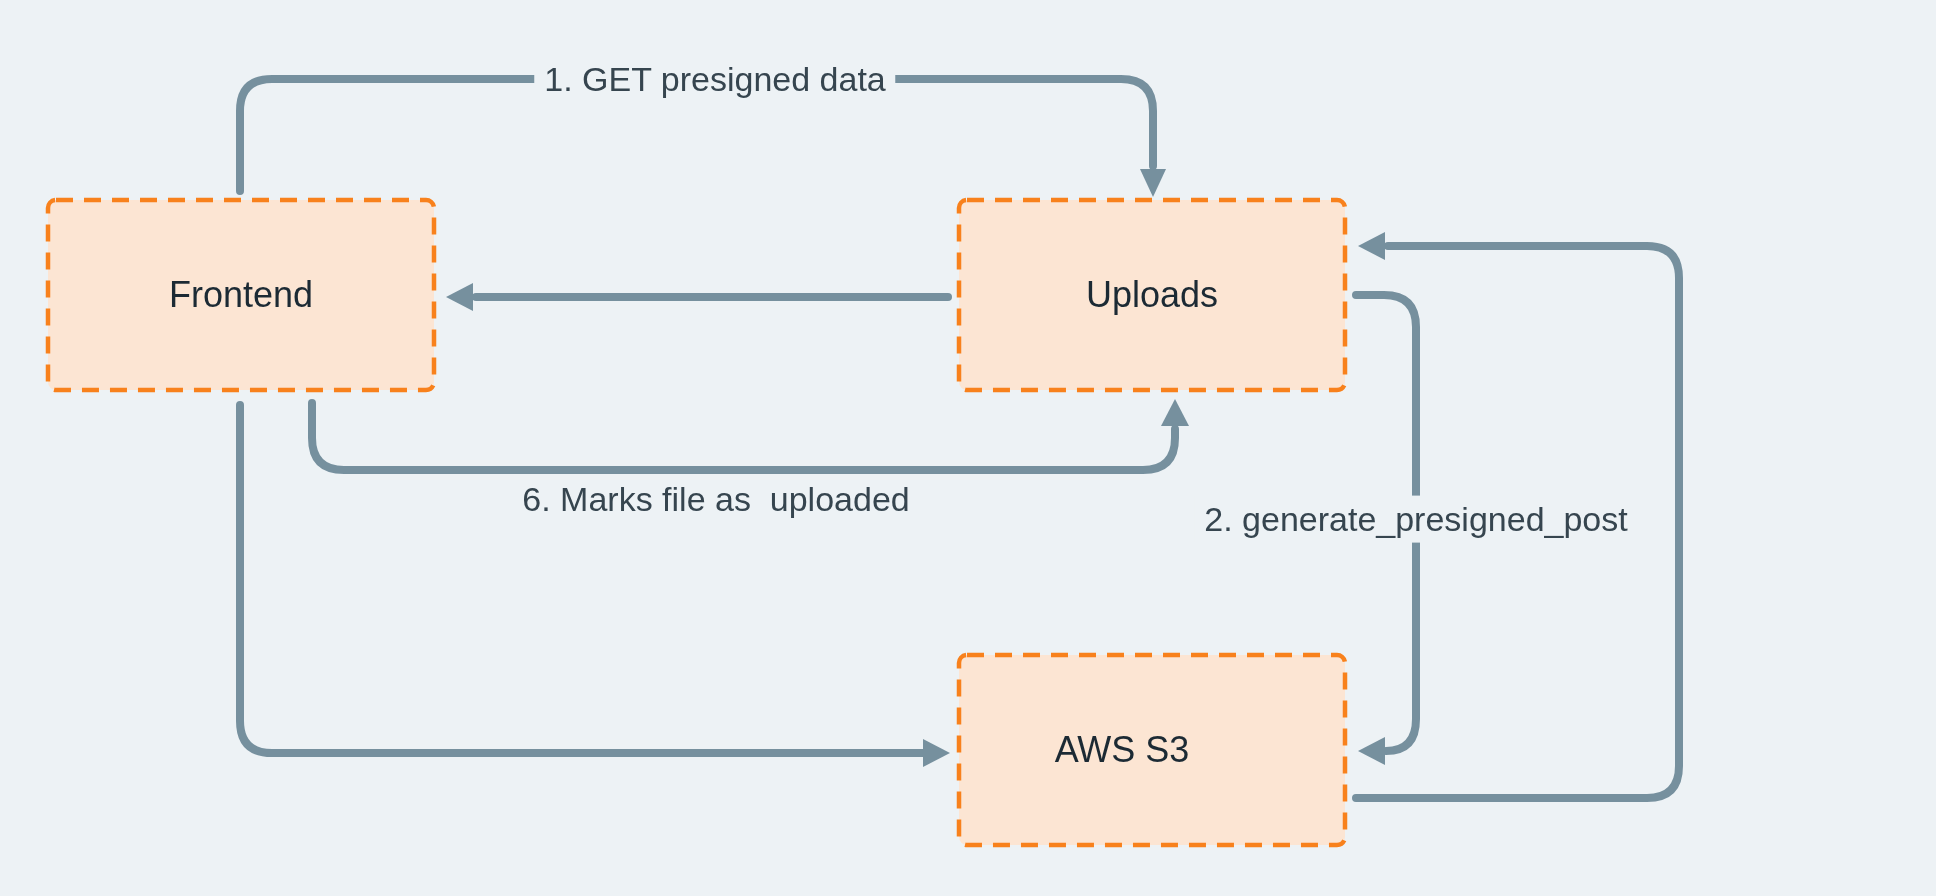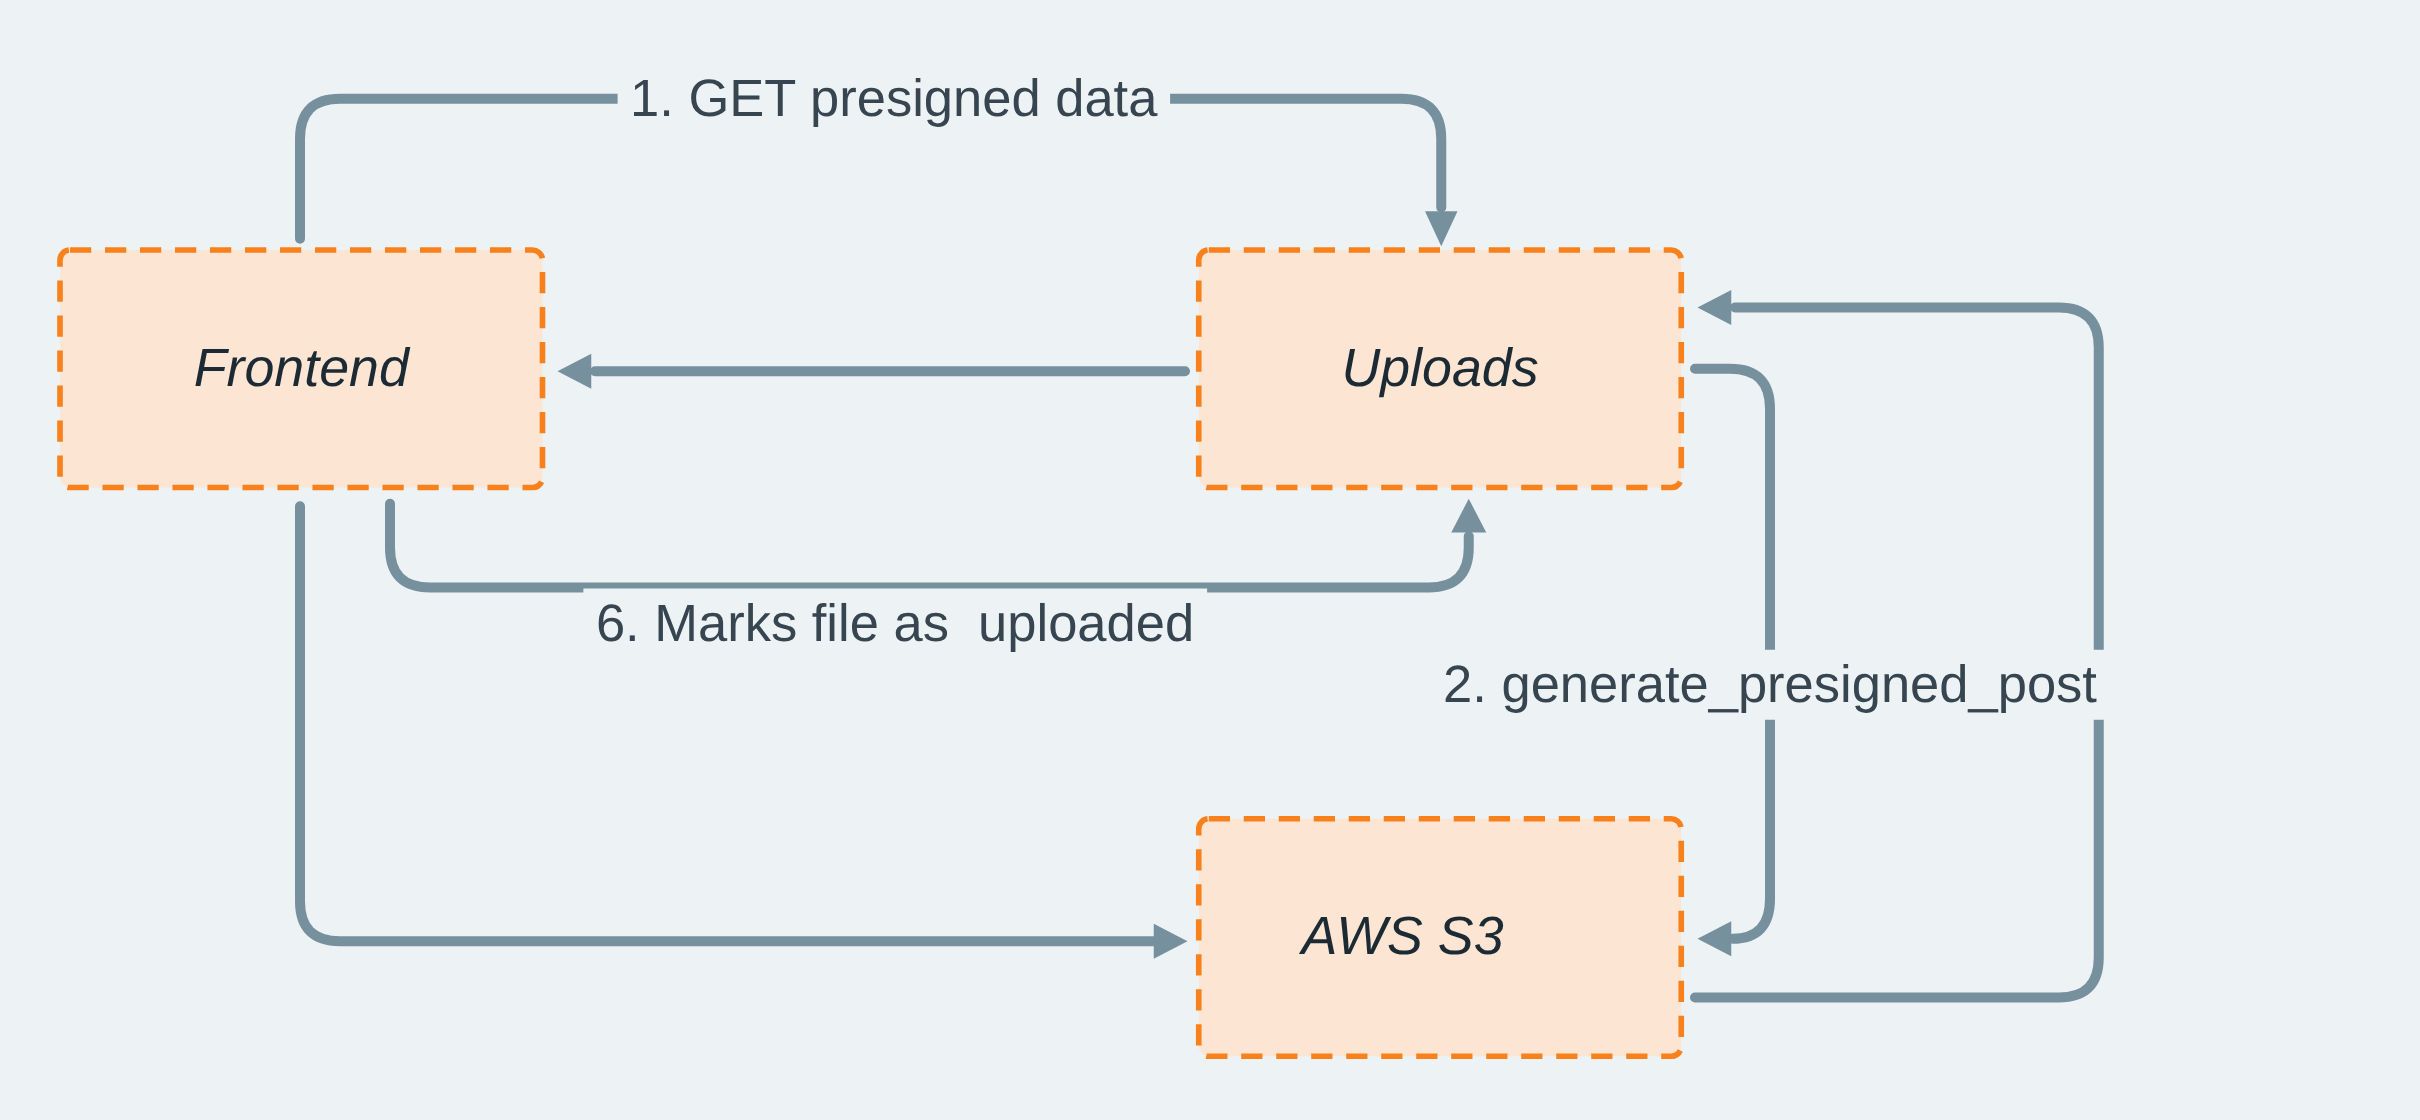--- a/index.html
+++ b/index.html
@@ -37,31 +37,30 @@
     stroke-width: 4.5;
     stroke-dasharray: 17 11;
   }
   .label {
     position: absolute;
     transform: translate(-50%, -50%);
     white-space: pre;
     user-select: none;
   }
   .edge-label {
-    font-size: 42px;
+    font-size: 34px;
     color: var(--edge-label-text);
     background: var(--background);
     padding: 3px 10px;
     line-height: 1.2;
   }
   .node-label {
-    font-size: 43px;
+    font-size: 36px;
     color: var(--node-label-text);
     background: transparent;
-    font-style: italic;
   }
 </style>
 </head>
 <body>
 
 <div class="canvas">
 
   <svg width="1936" height="896" viewBox="0 0 1936 896">
 
     <path class="edge-path" d="M 240 191 L 240 111 Q 240 79 272 79 L 1121 79 Q 1153 79 1153 111 L 1153 166"></path>
@@ -85,16 +84,16 @@
     <rect class="node-rect" x="48" y="200" width="386" height="190" rx="8"></rect>
     <rect class="node-rect" x="959" y="200" width="386" height="190" rx="8"></rect>
     <rect class="node-rect" x="959" y="655" width="386" height="190" rx="8"></rect>
   </svg>
 
   <div class="label node-label" style="left:241px; top:295px;">Frontend</div>
   <div class="label node-label" style="left:1152px; top:295px;">Uploads</div>
   <div class="label node-label" style="left:1122px; top:750px;">AWS S3</div>
 
   <div class="label edge-label" style="left:715px; top:79px;">1. GET presigned data</div>
-  <div class="label edge-label" style="left:1416px; top:519px;margin-top:29px;">2. generate_presigned_post</div>
+  <div class="label edge-label" style="left:1416px; top:519px;">2. generate_presigned_post</div>
   <div class="label edge-label" style="left:716px; top:470px;margin-top:29px;">6. Marks file as  uploaded</div>
 
 </div>
 
 </body></html>

